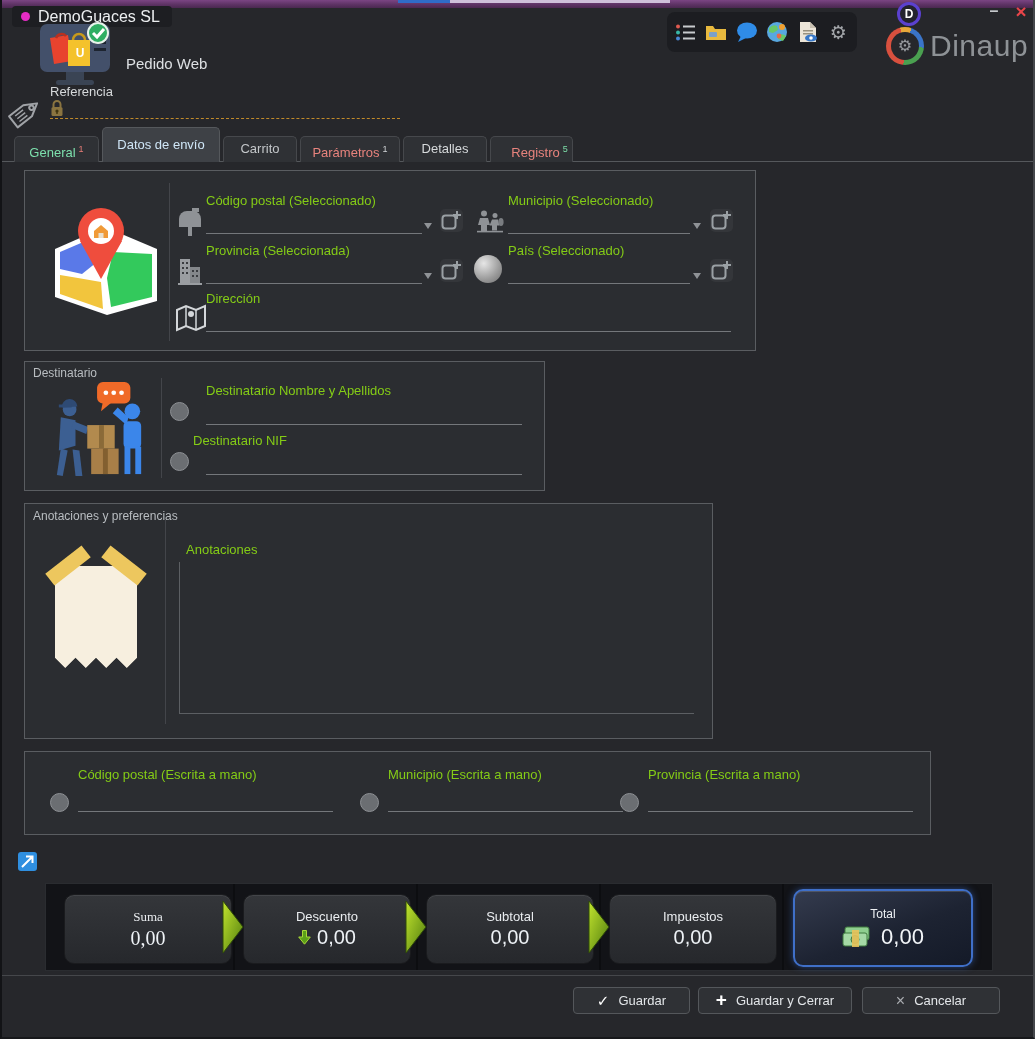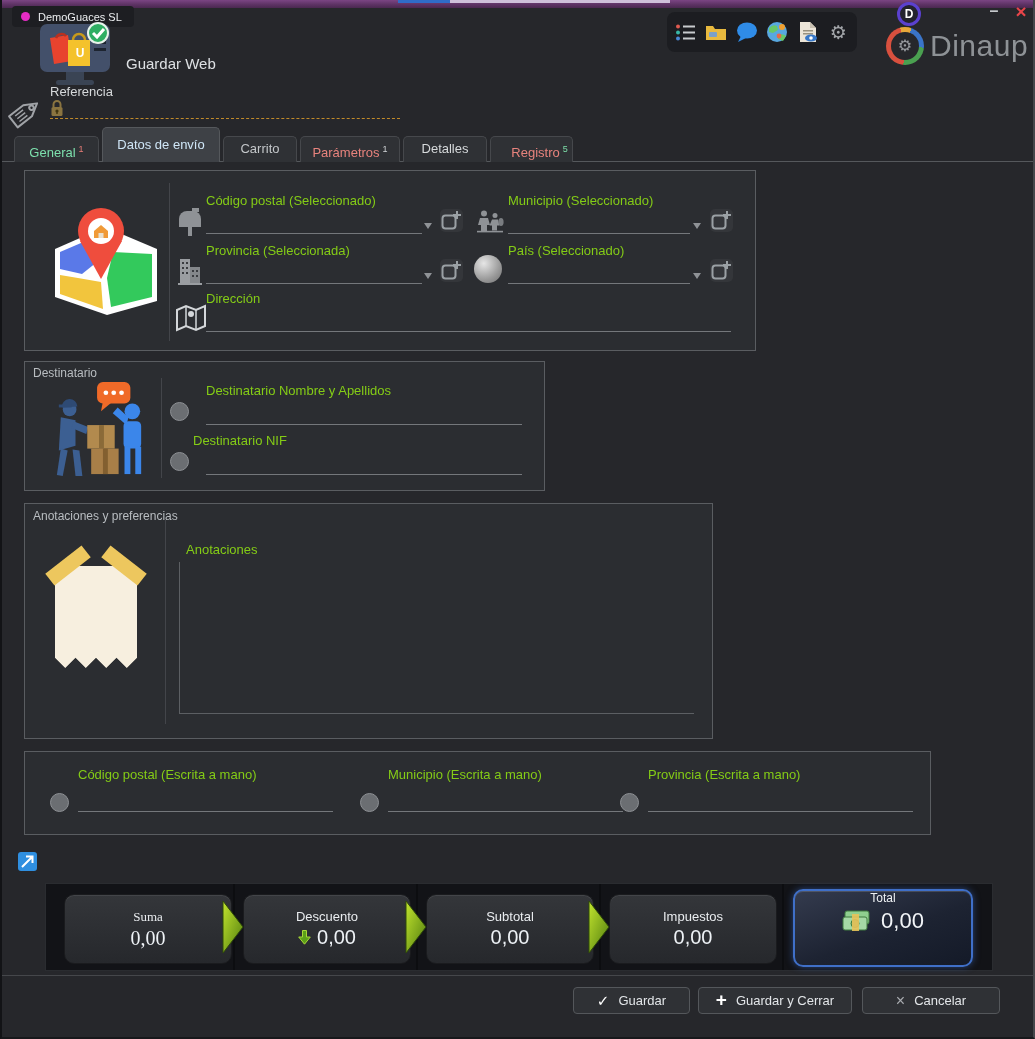--- a/index.html
+++ b/index.html
@@ -6,21 +6,21 @@
   body{font-family:"Liberation Sans","DejaVu Sans",sans-serif;}
   .window{position:relative;width:1035px;height:1039px;background:#26272b;overflow:hidden;
           border-left:2px solid #121316;border-right:2px solid #45474b;border-bottom:2px solid #17181b;box-sizing:border-box;}
   
   .topstrip{position:absolute;left:0;top:0;width:100%;height:8px;
             background:linear-gradient(180deg,#7b4583 0%,#5e3365 55%,#4a2850 100%);}
   .seg-blue{position:absolute;left:396px;top:0;width:52px;height:3px;background:#2f6cc8;}
   .seg-light{position:absolute;left:448px;top:0;width:220px;height:3px;background:#cfc0da;}
   
   .wintab{position:absolute;left:10px;top:6px;height:21px;background:#1d1e22;border-radius:4px;
-          display:flex;align-items:center;padding:0 12px 0 9px;gap:8px;color:#eceef0;font-size:11px;}
+          display:flex;align-items:center;padding:0 12px 0 9px;gap:8px;color:#eceef0;font-size:16px;}
   .windot{width:9px;height:9px;border-radius:50%;background:#e52cc5;}
   
   .toolbar{position:absolute;left:665px;top:12px;width:190px;height:40px;background:#1c1d21;border-radius:8px;
            display:flex;align-items:center;justify-content:space-evenly;}
   .tbi{width:24px;height:24px;display:flex;align-items:center;justify-content:center;cursor:pointer;}
   .gearglyph{font-size:19px;color:#a4a7ab;line-height:1;}
   
   .dbadge{position:absolute;left:895px;top:2px;width:24px;height:24px;box-sizing:border-box;border:3px solid #5b41cf;
           border-radius:50%;background:#23232e;color:#fff;font-size:12px;font-weight:bold;
           display:flex;align-items:center;justify-content:center;}
@@ -78,21 +78,21 @@
   .tcard{position:absolute;top:10px;width:166px;height:68px;border-radius:10px;
          background:linear-gradient(180deg,#34363a,#26282c);border:1px solid #1a1b1e;
          box-shadow:inset 0 1px 0 rgba(255,255,255,.08);display:flex;flex-direction:column;align-items:center;justify-content:center;gap:2px;}
   .tcard .lab{font-size:13px;color:#e9ecef;}
   .tcard .val{font-size:20px;color:#eef2f6;display:flex;align-items:center;gap:6px;}
   .val-blue{color:#a9d2ee;} .val-red{color:#e99d97;}
   .tarrow{position:absolute;top:14px;z-index:3;}
   .ttotal{position:absolute;left:747px;top:5px;width:180px;height:78px;border-radius:10px;box-sizing:border-box;
           background:linear-gradient(160deg,#343b4e 0%,#1d2332 55%,#141a28 100%);border:2px solid #3f6fc8;
           box-shadow:0 0 7px rgba(62,110,200,.55),inset 0 1px 0 rgba(255,255,255,.15);
-          display:flex;flex-direction:column;align-items:center;gap:3px;}
+          display:flex;flex-direction:column;align-items:center;justify-content:center;gap:3px;}
   .ttotal .lab{font-size:12px;color:#eef1f4;}
   .ttotal .val{font-size:22px;color:#f2f5f8;display:flex;align-items:center;gap:9px;}
   .botline{position:absolute;left:0;top:975px;width:1035px;height:1px;background:#45474b;}
   
   .abtn{position:absolute;top:987px;height:27px;box-sizing:border-box;background:#2f3135;border:1px solid #54575b;border-radius:4px;
         color:#e3e6e9;font-size:13px;display:flex;align-items:center;justify-content:center;gap:9px;cursor:pointer;}
   .ico-check{color:#fff;font-size:15px;font-weight:bold;}
   .ico-plus{color:#fff;font-size:19px;font-weight:bold;line-height:1;margin-top:-2px;}
   .ico-x{color:#aaadb1;font-size:16px;line-height:1;}
 </style>
@@ -177,21 +177,21 @@
       <path d="M18,16 a6,6 0 0 1 10,-2" stroke="#b83020" fill="none" stroke-width="2.5"></path>
       <rect x="30" y="18" width="22" height="26" fill="#f4c22c"></rect>
       <path d="M35,18 a6,6 0 0 1 12,0" stroke="#c89a1a" fill="none" stroke-width="2.5"></path>
       <rect x="56" y="19" width="12" height="3" fill="#1d2430"></rect>
       <rect x="56" y="26" width="12" height="3" fill="#1d2430"></rect>
       <circle cx="60" cy="11" r="10" fill="#2fae63" stroke="#e8f4ec" stroke-width="2"></circle>
       <path d="M55,11 l4,4 7,-8" stroke="#fff" stroke-width="3" fill="none"></path>
     </svg>
   </div>
   <span class="bagletter">U</span>
-  <div class="apptitle">Guardar Web</div>
+  <div class="apptitle">Pedido Web</div>
 
   <div class="tagicon">
     <svg width="40" height="38" viewBox="0 0 40 38">
         <g transform="rotate(-38 20 19)" fill="none" stroke="#a0a3a7" stroke-width="2">
           <path d="M4,12 h18 l12,7 -12,7 h-18 z" stroke-linejoin="round"></path>
           <circle cx="27" cy="19" r="2.2"></circle>
           <path d="M9,15.5 h10 M9,19 h10 M9,22.5 h10" stroke-width="1.5"></path>
         </g>
       </svg>
   </div>

